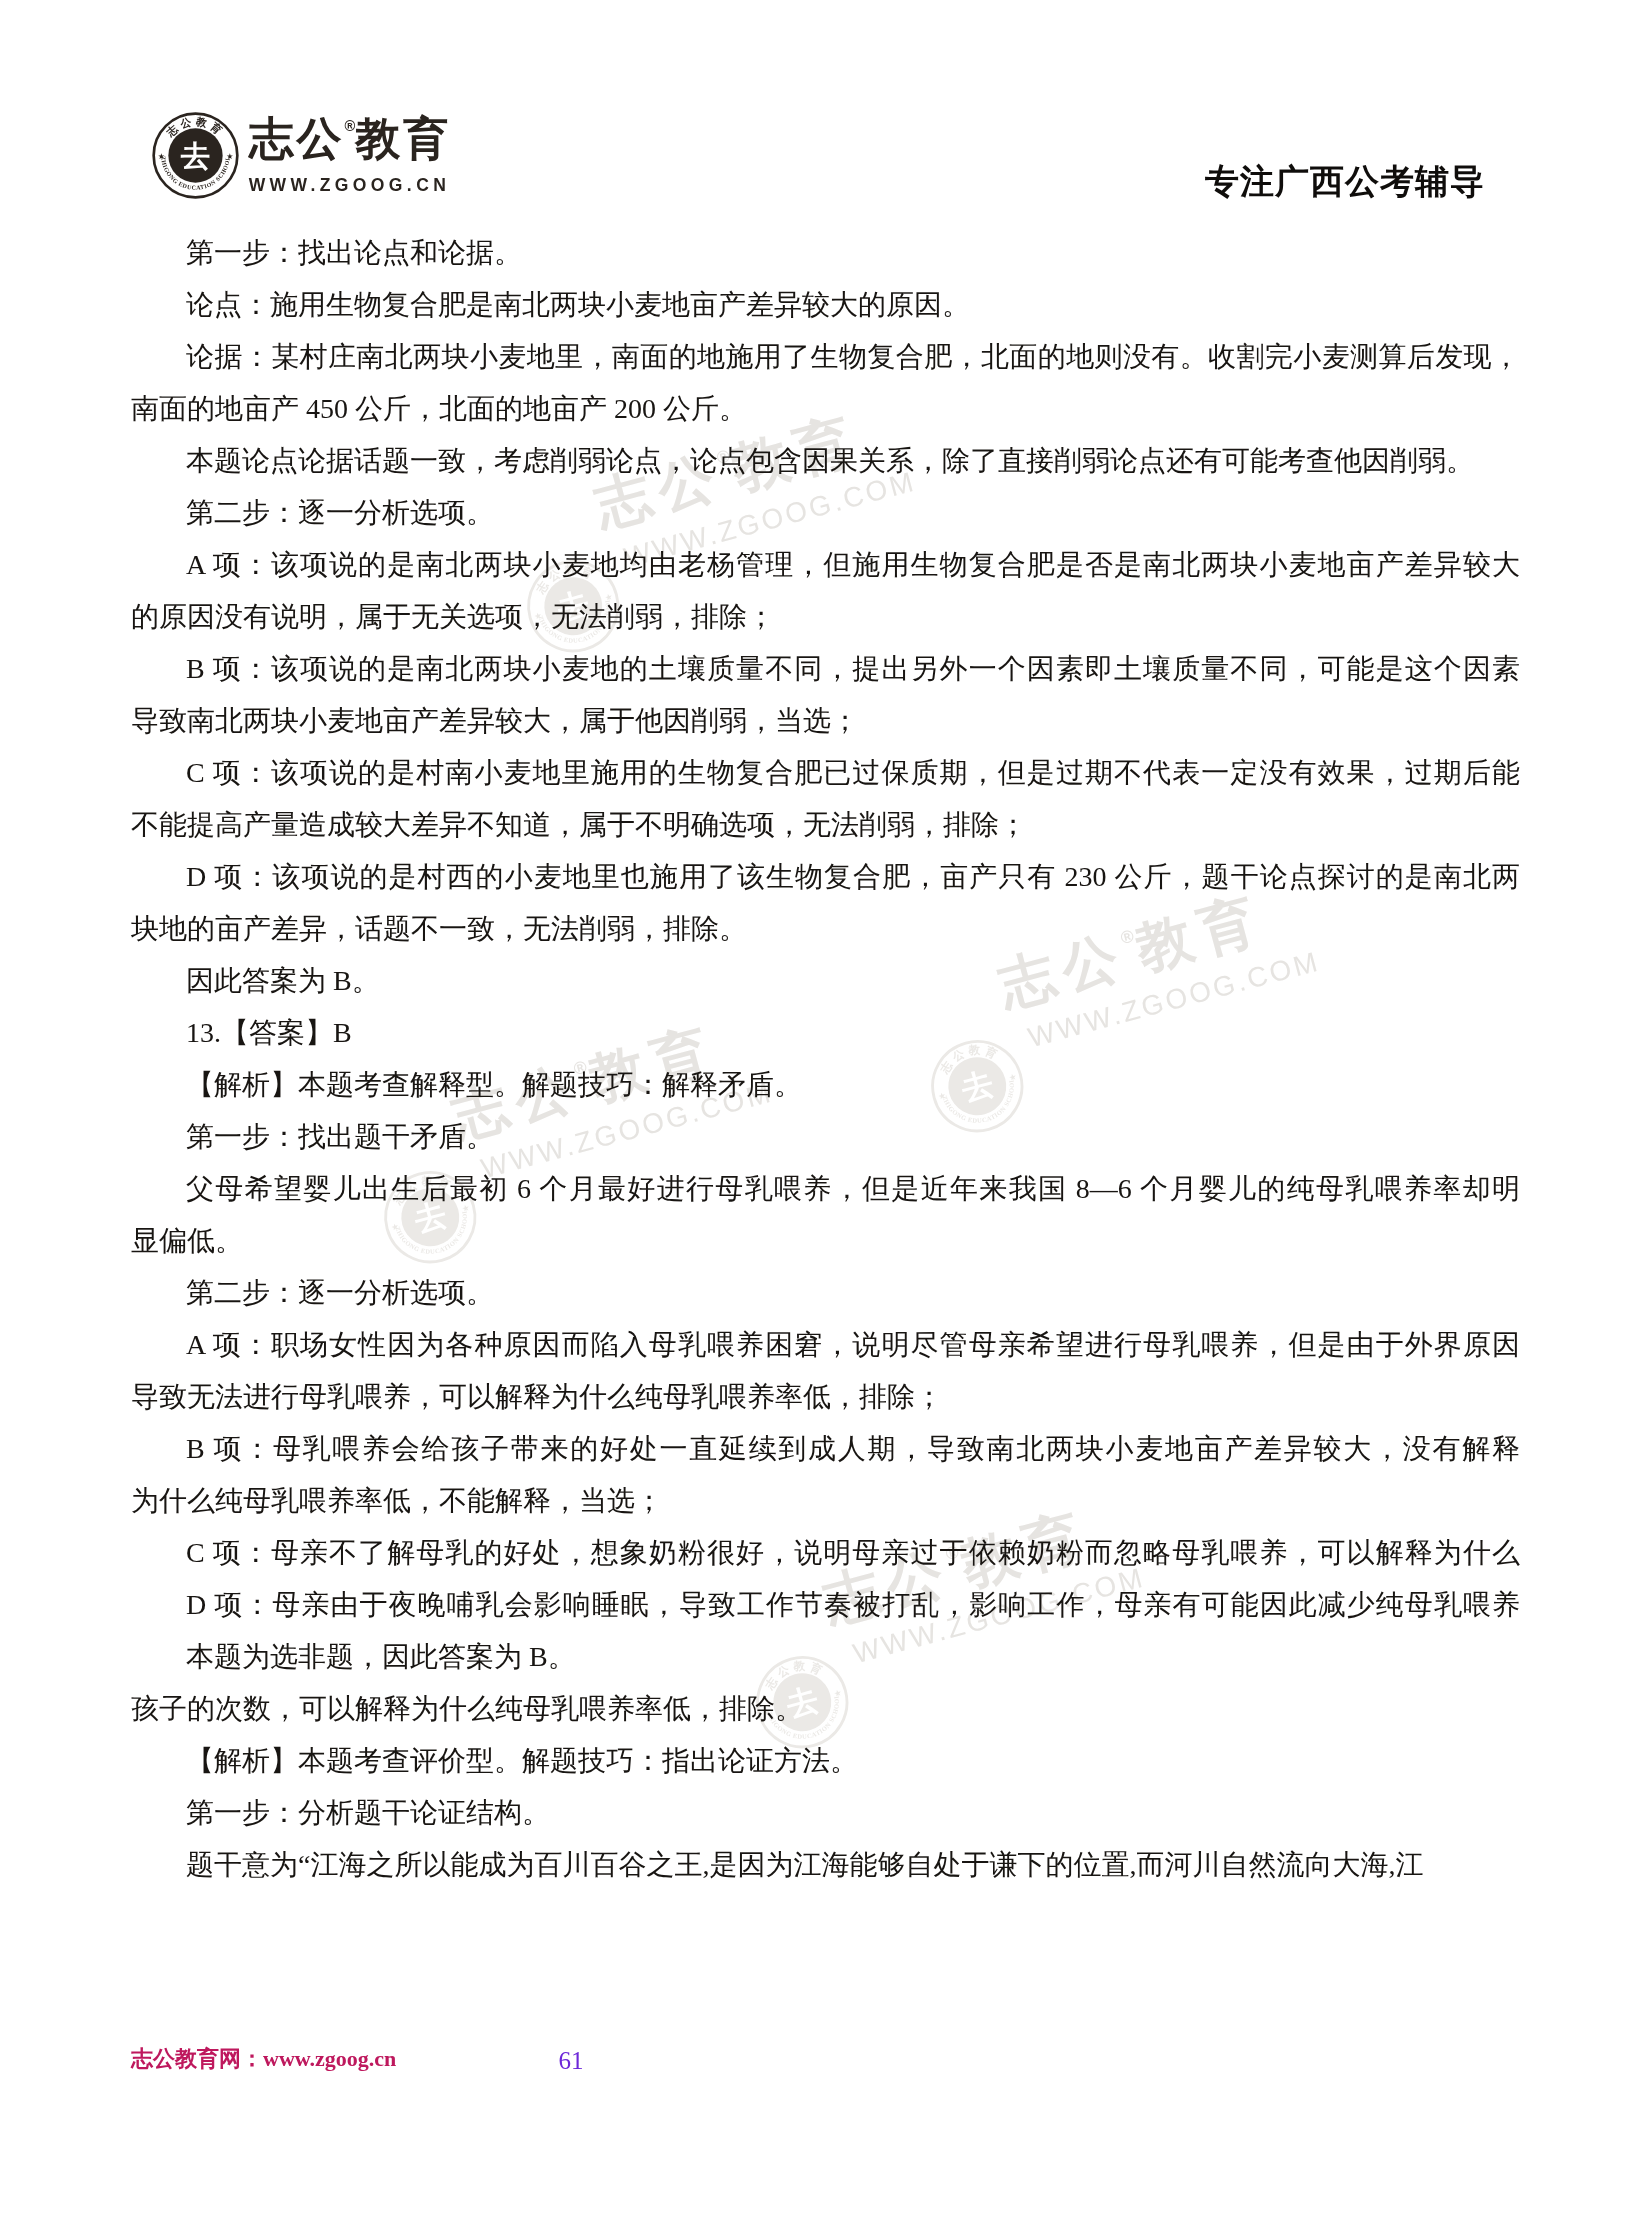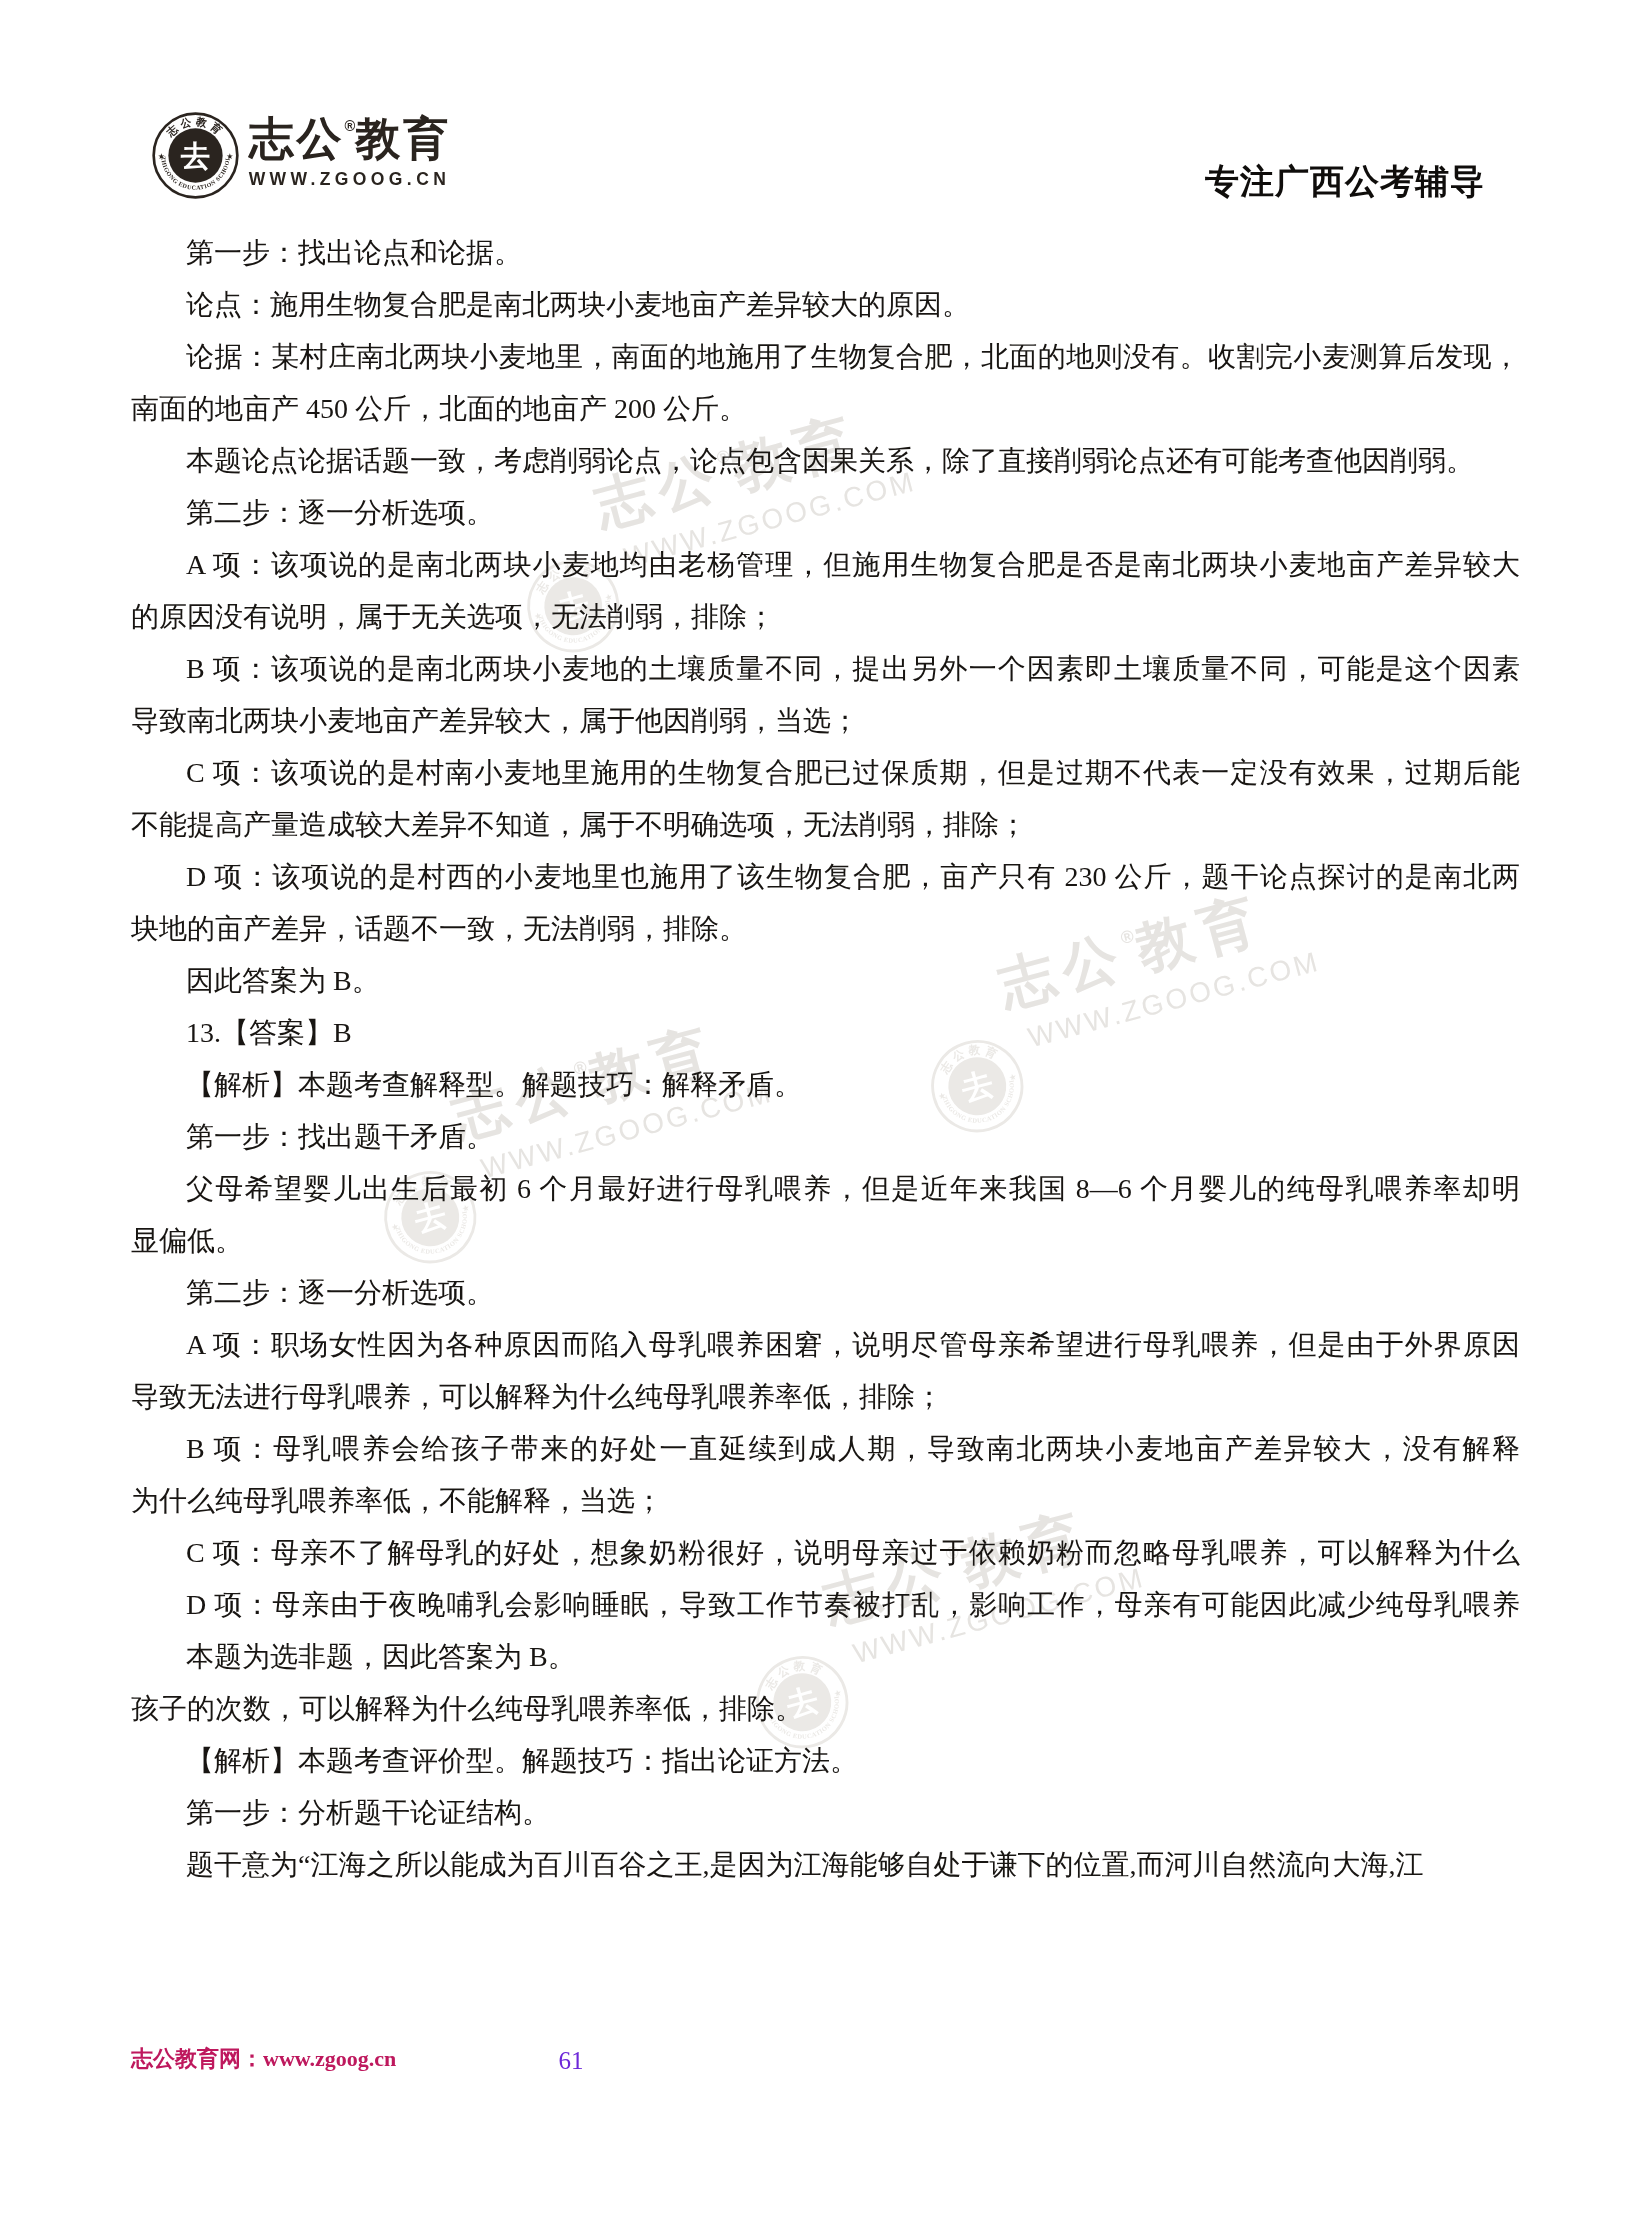--- a/index.html
+++ b/index.html
@@ -19,21 +19,21 @@
   .brand-text { margin-left: 8.7px; padding-top: 3.9px; }
   .brand-name {
     font-family: "Liberation Sans", "DejaVu Sans", sans-serif;
     font-weight: 900; font-size: 45px; letter-spacing: 2.9px;
     color: #2a241f; line-height: 1.05; white-space: nowrap;
   }
   .brand-name .reg { font-size: 14.6px; vertical-align: 23px; letter-spacing: 0; font-weight: 700; }
   .brand-url {
     font-family: "Liberation Sans", "DejaVu Sans", sans-serif;
     font-size: 17.5px; letter-spacing: 4.4px; font-weight: 600;
-    color: #2a241f; margin-top: 7px; white-space: nowrap;
+    color: #2a241f; margin-top: 13px; white-space: nowrap;
   }
   .tagline {
     position: absolute; top: 159px; right: 166px;
     font-size: 34px; font-weight: bold; color: #0f0d0b; letter-spacing: 1px;
     white-space: nowrap;
   }
 
   
   .doc-body { position: absolute; left: 131px; top: 227px; width: 1389px; }
   .line {

